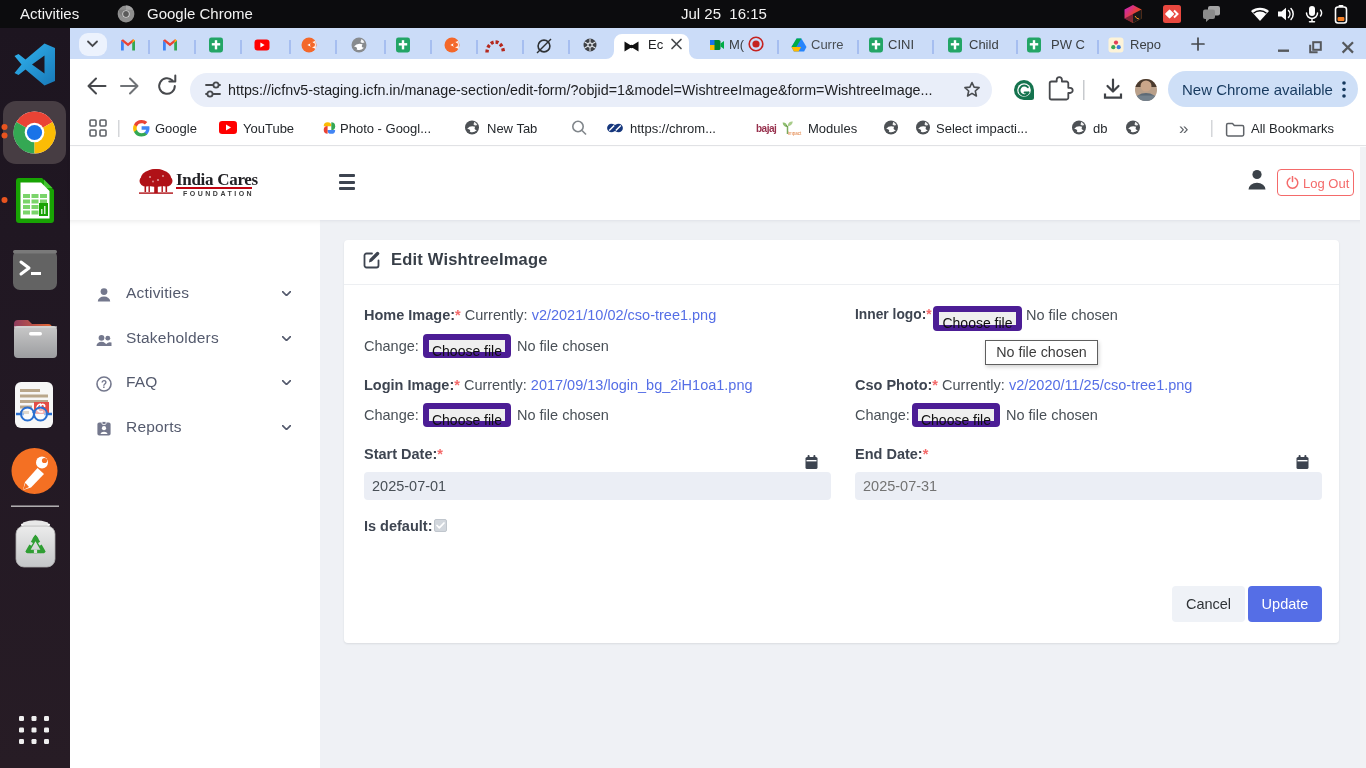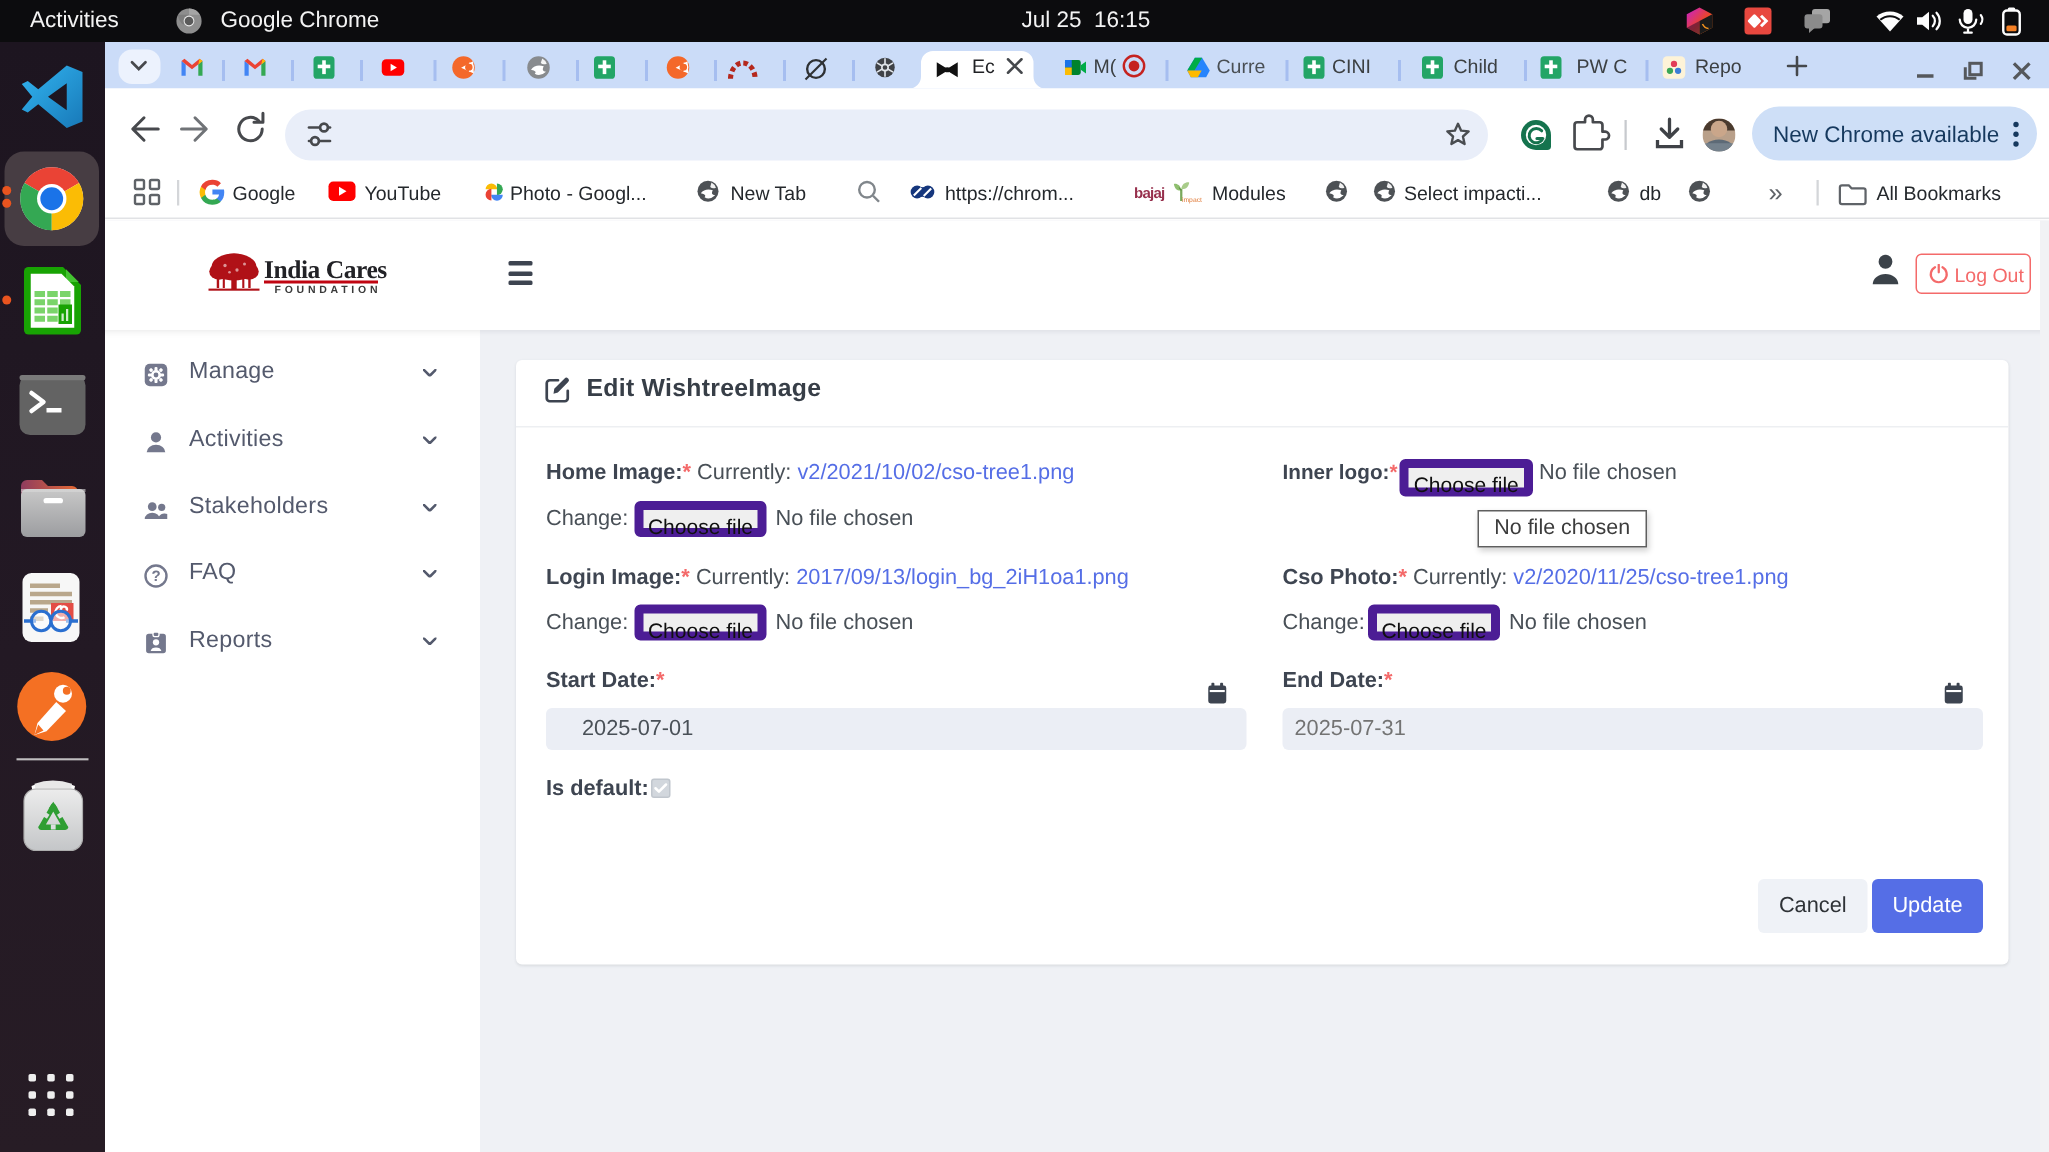--- a/index.html
+++ b/index.html
@@ -397,20 +397,21 @@
     </g>
 
     <rect x="1098" y="12" width="190" height="36" rx="18" fill="#cedff7"></rect>
     <text x="1112" y="35.5" font-size="15" fill="#16395e" font-family="Liberation Sans, sans-serif">New Chrome available</text>
     <g fill="#16395e">
       <circle cx="1274" cy="24" r="1.8"></circle>
         <circle cx="1274" cy="30.5" r="1.8"></circle>
         <circle cx="1274" cy="37" r="1.8"></circle>
     </g>
   </svg>
+  <div class="abs" style="left:158px;top:19px;width:738px;height:24px;font-size:14.3px;color:#202124;line-height:24px;overflow:hidden;white-space:nowrap;">https://icfnv5-staging.icfn.in/manage-section/edit-form/?objid=1&amp;model=WishtreeImage&amp;form=WishtreeImage...</div>
 </div>
 
 <div class="abs" id="bookmarks">
   <svg width="1296" height="33" viewBox="0 0 1296 33">
     <defs>
       <g id="bmglobe">
         <circle cx="8" cy="8" r="7" fill="#4d5155"></circle>
         <path d="M3.2 9.3 Q6 5.8 11.2 7.3 Q9.4 10.3 12.8 10.7 Q9 14.2 5.7 12 Q7.5 10.3 3.2 9.3 Z" fill="#fff"></path>
         <path d="M10.3 2.2 a6.6 6.6 0 0 1 3 3.4 q-2.4 0.9 -3.8 -0.5 Z" fill="#fff" opacity="0.92"></path>
       </g>
@@ -530,41 +531,20 @@
 
   <div class="abs" id="sidebar">
     <svg width="0" height="0">
         <defs>
       <g id="chev">
             <path d="M0 0 l4.5 4.5 L9 0" stroke="#545a6d" stroke-width="1.7" fill="none" stroke-linecap="round" stroke-linejoin="round"></path>
           </g>
     </defs>
       </svg>
     
-    <div class="menu-item" style="top:17.5px;">
-      <svg class="mi-ico" viewBox="0 0 16 16">
-        <rect x="0.5" y="0.5" width="15" height="15" rx="3.4" fill="#74788d"></rect>
-        <g fill="#fff">
-          <circle cx="8" cy="8" r="3.4"></circle>
-          <rect x="7" y="2.6" width="2" height="2.6" rx="0.8"></rect>
-            <rect x="7" y="10.8" width="2" height="2.6" rx="0.8"></rect>
-          <rect x="2.6" y="7" width="2.6" height="2" rx="0.8"></rect>
-            <rect x="10.8" y="7" width="2.6" height="2" rx="0.8"></rect>
-          <rect x="3.6" y="3.6" width="2.2" height="2.2" rx="0.7" transform="rotate(45 4.7 4.7)"></rect>
-          <rect x="10.2" y="3.6" width="2.2" height="2.2" rx="0.7" transform="rotate(45 11.3 4.7)"></rect>
-          <rect x="3.6" y="10.2" width="2.2" height="2.2" rx="0.7" transform="rotate(45 4.7 11.3)"></rect>
-          <rect x="10.2" y="10.2" width="2.2" height="2.2" rx="0.7" transform="rotate(45 11.3 11.3)"></rect>
-        </g>
-        <circle cx="8" cy="8" r="1.6" fill="#74788d"></circle>
-      </svg>
-      <span class="mi-txt">Manage</span>
-      <svg class="mi-chev" width="9" height="5" viewBox="0 0 9 5">
-          <use href="#chev"></use>
-        </svg>
-    </div>
     
     <div class="menu-item" style="top:62.5px;">
       <svg class="mi-ico" viewBox="0 0 16 16">
         <circle cx="8" cy="4.6" r="3.4" fill="#74788d"></circle>
         <path d="M1.8 14.5 a6.2 5 0 0 1 12.4 0 Z" fill="#74788d"></path>
       </svg>
       <span class="mi-txt">Activities</span>
       <svg class="mi-chev" width="9" height="5" viewBox="0 0 9 5">
           <use href="#chev"></use>
         </svg>
@@ -645,21 +625,21 @@
       <rect x="8.4" y="0" width="2" height="4" rx="0.9" fill="#3d4450"></rect>
       <rect x="1.5" y="5" width="10" height="1.4" fill="#fff"></rect>
     </svg>
     <div class="row-abs" style="left:511px;top:206px;"><span class="lbl">End Date:</span><span class="ast">*</span></div>
     <svg class="abs" style="left:952px;top:215px;" width="13" height="15" viewBox="0 0 13 15">
       <rect x="0.5" y="2" width="12" height="12" rx="1.6" fill="#3d4450"></rect>
       <rect x="2.6" y="0" width="2" height="4" rx="0.9" fill="#3d4450"></rect>
       <rect x="8.4" y="0" width="2" height="4" rx="0.9" fill="#3d4450"></rect>
       <rect x="1.5" y="5" width="10" height="1.4" fill="#fff"></rect>
     </svg>
-    <div class="abs" style="left:20px;top:232px;width:467px;height:28px;background:#ebeef5;border-radius:4px;font-size:14.5px;color:#495057;line-height:28px;padding-left:24px;">2025-07-01</div>
+    <div class="abs" style="left:20px;top:232px;width:467px;height:28px;background:#ebeef5;border-radius:4px;font-size:14.5px;color:#495057;line-height:28px;padding-left:8px;">2025-07-01</div>
     <div class="abs" style="left:511px;top:232px;width:467px;height:28px;background:#ebeef5;border-radius:4px;font-size:14.5px;color:#737373;line-height:28px;padding-left:8px;">2025-07-31</div>
 
     <div class="row-abs lbl" style="left:20px;top:278px;">Is default:</div>
     <div class="abs" style="left:90px;top:279px;width:13px;height:13px;background:#d2d7dd;border:1px solid #c0c6cd;border-radius:2px;">
       <svg width="11" height="11" viewBox="0 0 11 11" style="display:block;margin:0 auto;">
           <path d="M2 5.5 l2.3 2.3 L9 3" stroke="#fff" stroke-width="1.7" fill="none" stroke-linecap="round" stroke-linejoin="round"></path>
         </svg>
     </div>
 
     <div class="abs" style="left:828px;top:346.5px;width:73px;height:36px;background:#eff2f7;border-radius:4px;font-size:14.5px;color:#2f3337;text-align:center;line-height:36px;">Cancel</div>

